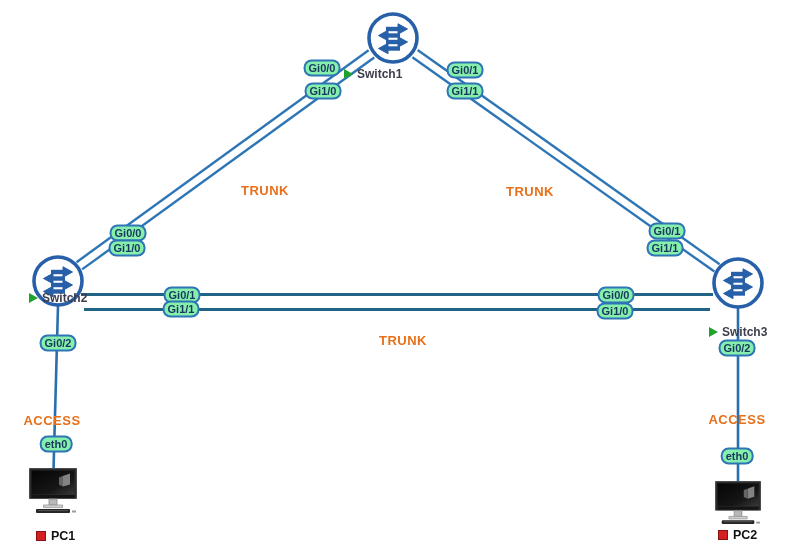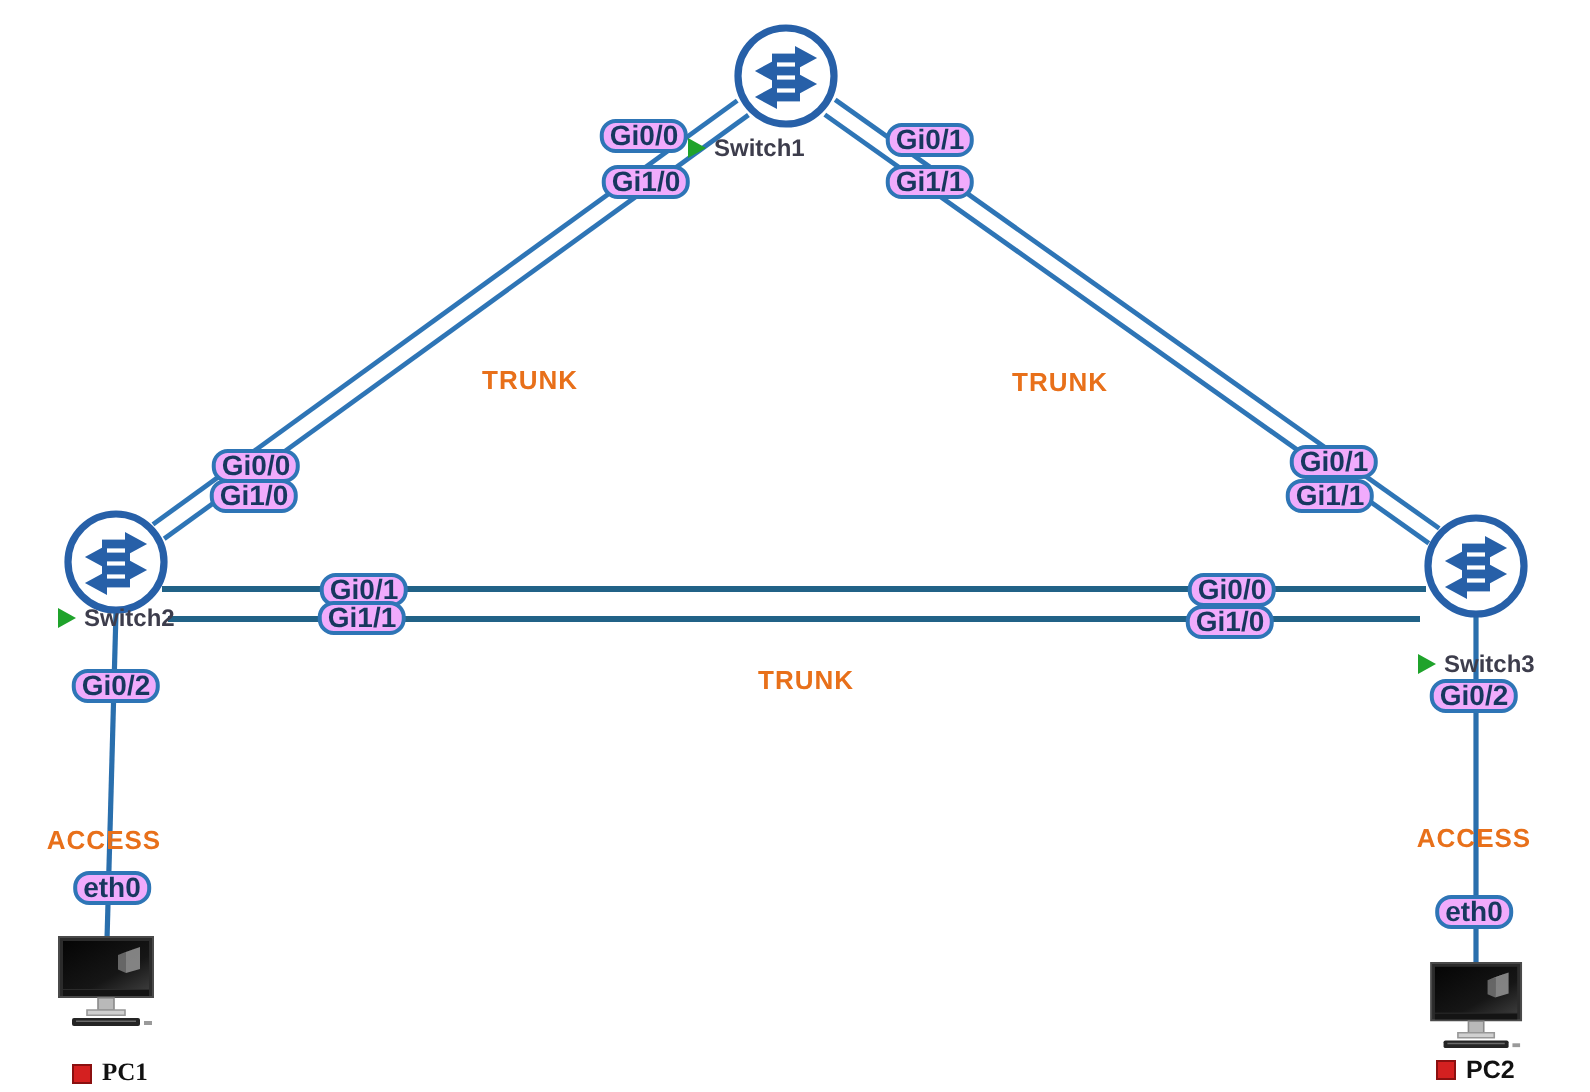--- a/index.html
+++ b/index.html
@@ -4,23 +4,23 @@
 <style>
   html,body{margin:0;padding:0;background:#fff;}
   .canvas{
     position:relative;width:795px;height:546px;background:#fff;overflow:hidden;
     font-family:"Liberation Sans",sans-serif;
   }
   .links{position:absolute;left:0;top:0;width:795px;height:546px;}
   .node{position:absolute;}
   .port{
     position:absolute;transform:translate(-50%,-50%);
-    background:#f0abfc;border:2px solid var(--port-border,#2E75B6);
+    background:#86efac;border:2px solid var(--port-border,#2E75B6);
     border-radius:8px;padding:0 3px;
-    font-size:14px;font-weight:bold;line-height:13px;
+    font-size:11px;font-weight:bold;line-height:13px;
     color:var(--port-text,#17375E);white-space:nowrap;z-index:3;
   }
   .mode{
     position:absolute;transform:translate(-50%,-50%);
     font-size:13px;font-weight:bold;letter-spacing:0.5px;
     color:var(--mode-label,#E8701A);white-space:nowrap;z-index:2;margin-top:12px;
   }
   .nlabel{
     position:absolute;display:flex;align-items:center;gap:4px;
     font-size:12px;font-weight:bold;color:var(--node-label,#3D3D4C);
@@ -157,29 +157,29 @@
       <rect x="7" y="41" width="34" height="4" rx="1" fill="#242424"></rect>
       <line x1="9" y1="42.6" x2="39" y2="42.6" stroke="#6a6a6a" stroke-width="0.7"></line>
       <rect x="43" y="42.5" width="4" height="2" fill="#9a9a9a"></rect>
     </svg>
   </div>
 
   <div class="nlabel" style="left:344px;top:67px;">
     <span class="tri"></span>
     <span>Switch1</span>
   </div>
-  <div class="nlabel" style="left:29px;top:302px;">
+  <div class="nlabel" style="left:29px;top:291px;">
     <span class="tri"></span>
     <span>Switch2</span>
   </div>
   <div class="nlabel" style="left:709px;top:325px;">
     <span class="tri"></span>
     <span>Switch3</span>
   </div>
-  <div class="pclabel" style="left:36px;top:529px;font-family:Liberation Serif, serif;">
+  <div class="pclabel" style="left:36px;top:529px;">
     <span class="redsq"></span>
     <span>PC1</span>
   </div>
   <div class="pclabel" style="left:718px;top:528px;">
     <span class="redsq"></span>
     <span>PC2</span>
   </div>
 
   <span class="port" style="left:322px;top:68px;">Gi0/0</span>
   <span class="port" style="left:323px;top:91px;">Gi1/0</span>

